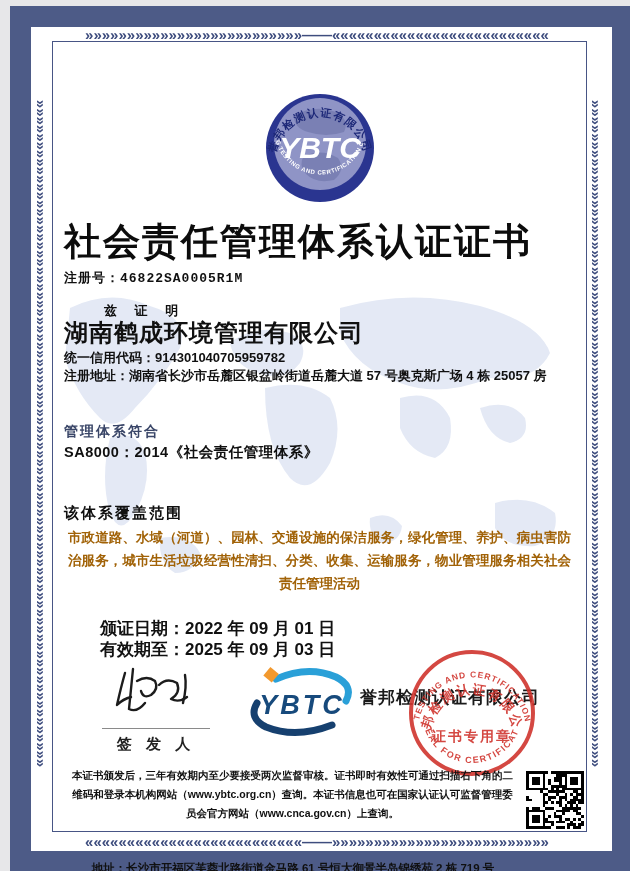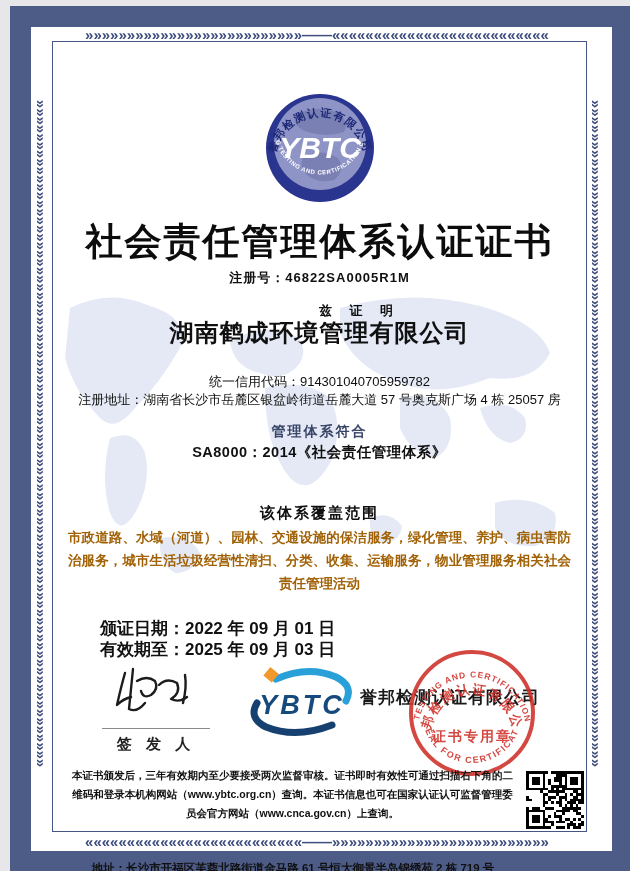--- a/index.html
+++ b/index.html
@@ -16,26 +16,26 @@
   .chev-v{top:36px;width:14px;height:795px;overflow:hidden;}
   .chev-v-left{left:34px;}
   .chev-v-right{left:589px;}
   .chev-v .rot{position:absolute;left:0;top:0;width:795px;height:14px;transform-origin:0 0;
         transform:translate(14px,0) rotate(90deg);white-space:nowrap;color:#3e4d7e;
         font-weight:bold;font-size:15px;line-height:14px;}
   .thinline{position:absolute;left:52px;top:41px;width:535px;height:791px;border:1.5px solid #44548226;
         border-color:#475585;box-sizing:border-box;}
   .content{position:absolute;left:52px;top:41px;width:535px;height:791px;}
   .map{position:absolute;left:40px;top:288px;width:550px;height:312px;opacity:.75;}
-  .ctr{position:absolute;left:0;width:100%;text-align:center;color:#101010;}
+  .ctr{position:absolute;left:12px;width:100%;text-align:left;color:#101010;}
   .title{font-size:37px;font-weight:900;letter-spacing:2px;color:#0c0c0c;}
-  .regno{font-size:13px;font-weight:600;letter-spacing:1px;}
+  .regno{font-size:13px;font-weight:600;letter-spacing:1px;font-family:Liberation Mono, monospace;}
   .hereby{font-size:13px;font-weight:600;letter-spacing:7px;margin-left:40px;}
   .company{font-size:24px;font-weight:800;letter-spacing:1px;}
-  .smallline{font-size:13px;font-weight:400;margin-top:24px;}
+  .smallline{font-size:13px;font-weight:700;}
   .conform{font-size:14px;font-weight:600;color:#3a4668;letter-spacing:2px;}
   .standard{font-size:14.5px;font-weight:800;letter-spacing:.5px;}
   .scopetitle{font-size:15px;font-weight:700;letter-spacing:2px;}
   .scopetext{position:absolute;left:16px;width:503px;font-size:13.5px;font-weight:700;line-height:23px;
         text-align:justify;text-align-last:center;color:#a16207;}
   .dateline{position:absolute;font-size:17px;font-weight:700;line-height:21px;color:#111;white-space:nowrap;}
   .sigline{position:absolute;border-top:1px solid #8a8a8a;}
   .signer{position:absolute;font-size:15px;font-weight:600;letter-spacing:5px;text-align:center;color:#222;}
   .issuer{position:absolute;font-size:17px;font-weight:600;color:#1a1a1a;letter-spacing:1px;white-space:nowrap;}
   .sealbox{position:absolute;opacity:.88;}

